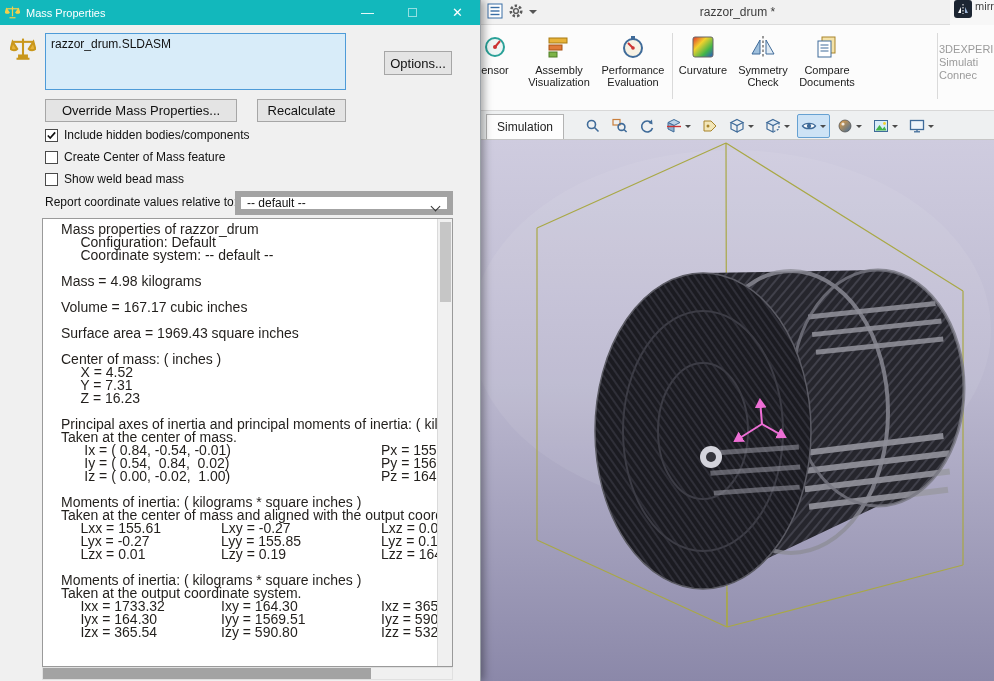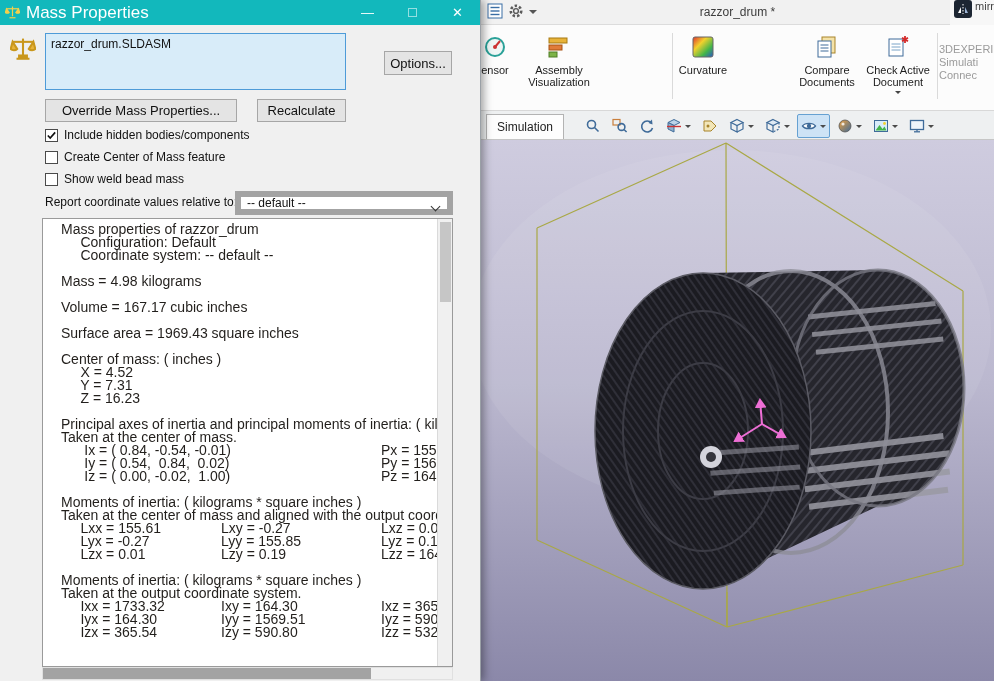--- a/index.html
+++ b/index.html
@@ -34,21 +34,21 @@
   .hicon{width:20px;height:20px;display:flex;align-items:center;justify-content:center}
   .hcaret{width:0;height:0;border:3px solid transparent;border-top-color:#4b4b4b;margin:3px 2px 0 1px}
 
   .viewport{position:absolute;left:0;top:140px;width:513px;height:541px}
 
   
   .dialog{position:absolute;left:0;top:0;width:481px;height:681px;background:#f0f0f0;z-index:5;
           box-shadow:3px 0 8px rgba(0,0,0,.35);border-right:1px solid #9aa0a6}
   .titlebar{height:25px;background:var(--titlebar,#12b8bc);display:flex;align-items:center}
   .tb-icon{margin-left:5px;display:flex}
-  .tb-title{color:#fff;font-size:17px;margin-left:6px;flex:1}
+  .tb-title{color:#fff;font-size:11px;margin-left:6px;flex:1}
   .winbtn{width:45px;height:25px;display:flex;align-items:center;justify-content:center;color:#fff;font-size:13px;cursor:default}
   .winbtn.dim{opacity:.55}
   .maxbox{width:9px;height:9px;border:1px solid #fff;display:block}
 
   .fname-box{position:absolute;left:45px;top:33px;width:301px;height:57px;background:#d8ecf9;border:1px solid #4e9bd8;
              font-size:12px;color:#111;padding:3px 5px;overflow:hidden}
   .btn{position:absolute;background:#e4e4e4;border:1px solid #a6a6a6;font-size:13px;color:#111;
        display:flex;align-items:center;justify-content:center;font-family:"Liberation Sans",sans-serif}
   .btn-options{left:384px;top:51px;width:68px;height:24px}
   .btn-override{left:45px;top:99px;width:192px;height:23px}
@@ -126,71 +126,75 @@
       <span class="ricon">
         <svg width="26" height="26" viewBox="0 0 26 26">
             <rect x="3" y="4" width="18" height="5" fill="#e8b339" stroke="#a87b12"></rect>
             <rect x="3" y="11" width="13" height="5" fill="#e07b39" stroke="#a85312"></rect>
             <rect x="3" y="18" width="8" height="5" fill="#7db348" stroke="#4e7d24"></rect>
           </svg>
       </span>
       <span class="rlabel">Assembly Visualization</span>
     </div>
 
+    <div class="rbtn" style="left:114px;width:76px">
+      <span class="ricon">
+        <svg width="26" height="26" viewBox="0 0 26 26">
+            <circle cx="13" cy="14" r="9" fill="#f6f1e4" stroke="#3f6b99" stroke-width="2"></circle>
+            <rect x="11" y="2" width="4" height="3" fill="#3f6b99"></rect>
+            <line x1="13" y1="14" x2="8" y2="9" stroke="#cc3333" stroke-width="2"></line>
+            <circle cx="13" cy="14" r="1.8" fill="#cc3333"></circle>
+          </svg>
+      </span>
+      <span class="rlabel">Performance Evaluation</span>
+    </div>
 
     <div class="rsep" style="left:191px"></div>
 
     <div class="rbtn" style="left:194px;width:56px">
       <span class="ricon">
         <svg width="26" height="26" viewBox="0 0 26 26">
             <defs>
               <linearGradient id="curv" x1="0" y1="0" x2="1" y2="1">
                 <stop offset="0" stop-color="#e0322e"></stop>
                 <stop offset="0.35" stop-color="#f2d12c"></stop>
                 <stop offset="0.7" stop-color="#43b54a"></stop>
                 <stop offset="1" stop-color="#2a55c8"></stop>
               </linearGradient>
             </defs>
             <rect x="3" y="3" width="20" height="20" rx="2" fill="url(#curv)" stroke="#666"></rect>
           </svg>
       </span>
       <span class="rlabel">Curvature</span>
     </div>
 
+    <div class="rbtn" style="left:251px;width:62px">
+      <span class="ricon">
+        <svg width="26" height="26" viewBox="0 0 26 26">
+            <path d="M2,20 L10,6 L10,20 Z" fill="#9fc0dd" stroke="#3f6b99"></path>
+            <path d="M24,20 L16,6 L16,20 Z" fill="#dfeaf4" stroke="#3f6b99"></path>
+            <line x1="13" y1="2" x2="13" y2="24" stroke="#555" stroke-width="1.2" stroke-dasharray="2.5 2"></line>
+          </svg>
+      </span>
+      <span class="rlabel">Symmetry Check</span>
+    </div>
 
     <div class="rbtn" style="left:314px;width:64px">
       <span class="ricon">
         <svg width="26" height="26" viewBox="0 0 26 26">
             <rect x="8" y="3" width="13" height="16" fill="#f4e2a8" stroke="#a8842a"></rect>
             <rect x="4" y="7" width="13" height="16" fill="#ffffff" stroke="#3f6b99"></rect>
             <line x1="6.5" y1="11" x2="14.5" y2="11" stroke="#3f6b99"></line>
             <line x1="6.5" y1="14" x2="14.5" y2="14" stroke="#3f6b99"></line>
             <line x1="6.5" y1="17" x2="14.5" y2="17" stroke="#3f6b99"></line>
           </svg>
       </span>
       <span class="rlabel">Compare Documents</span>
     </div>
 
-    <div class="rbtn" style="left:379px;width:76px">
-      <span class="ricon">
-        <svg width="26" height="26" viewBox="0 0 26 26">
-            <rect x="4" y="5" width="14" height="17" fill="#ffffff" stroke="#3f6b99"></rect>
-            <line x1="6.5" y1="10" x2="15.5" y2="10" stroke="#7aa4c8"></line>
-            <line x1="6.5" y1="13" x2="15.5" y2="13" stroke="#7aa4c8"></line>
-            <line x1="6.5" y1="16" x2="15.5" y2="16" stroke="#7aa4c8"></line>
-            <g stroke="#d42a2a" stroke-width="1.8">
-              <line x1="20" y1="2" x2="20" y2="9"></line>
-              <line x1="17" y1="3.7" x2="23" y2="7.3"></line>
-              <line x1="23" y1="3.7" x2="17" y2="7.3"></line>
-            </g>
-          </svg>
-      </span>
-      <span class="rlabel">Check Active Document</span>
-      <span class="rcaret"></span>
-    </div>
 
     <div class="rsep" style="left:456px"></div>
 
     <div class="ribbon-right">
       <div>3DEXPERIE</div>
       <div>Simulati</div>
       <div>Connec</div>
     </div>
   </div>
 

